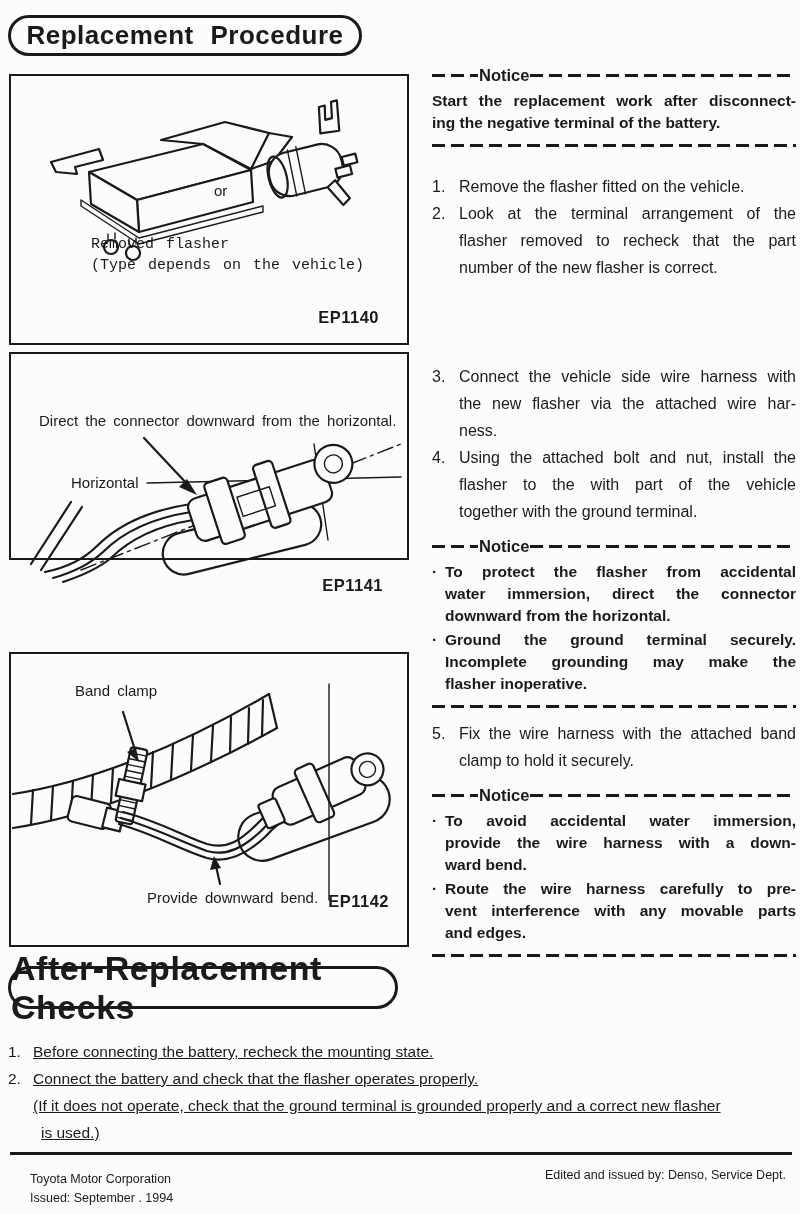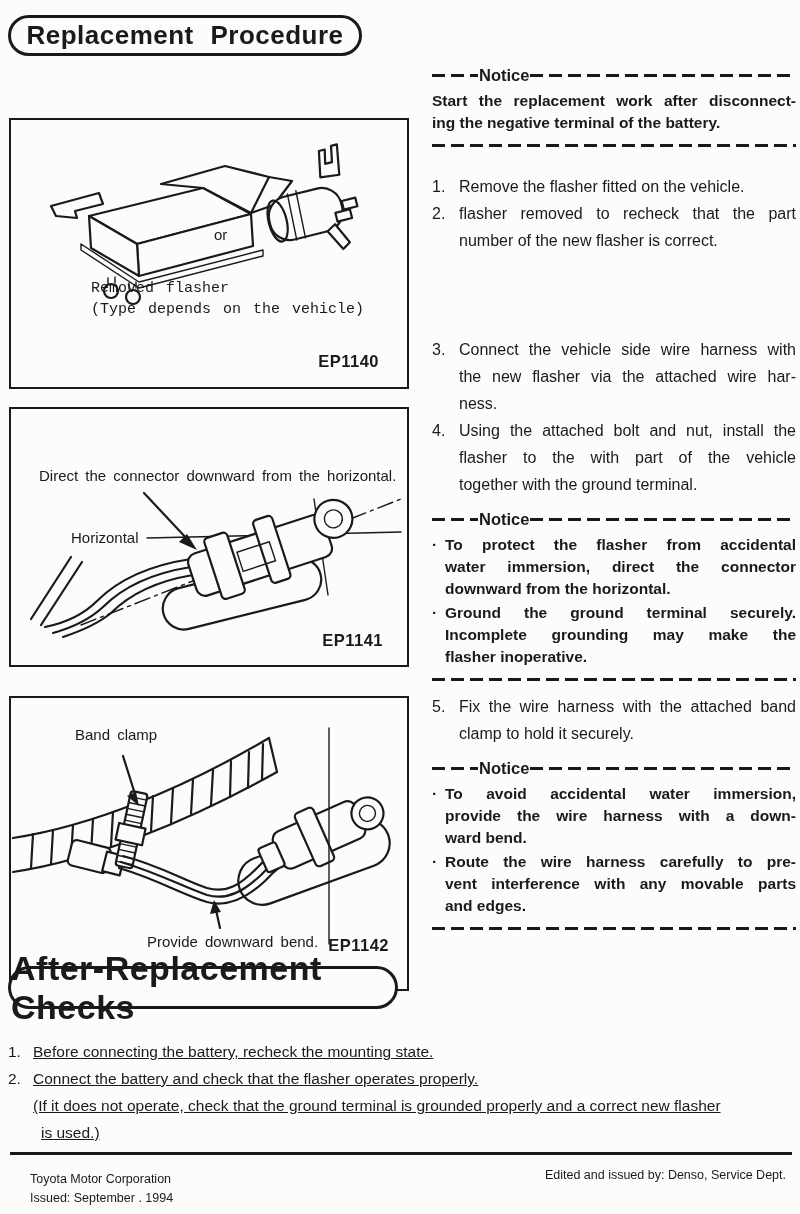--- a/index.html
+++ b/index.html
@@ -17,24 +17,24 @@
   
   .pill{
     border:3px solid var(--ink);border-radius:22px;
     display:flex;align-items:center;justify-content:center;
     font-weight:bold;background:var(--bg);
   }
   #title-box{left:8px;top:15px;width:354px;height:41px;font-size:26px;word-spacing:9px;letter-spacing:.5px;}
   #section2-box{left:8px;top:966px;width:390px;height:43px;font-size:34px;word-spacing:8px;letter-spacing:.5px;}
   
   .figbox{
-    left:9px;width:400px;border:2.5px solid var(--ink);background:var(--bg);margin-top:44px;
+    left:9px;width:400px;border:2.5px solid var(--ink);background:var(--bg);
   }
   #figbox1{top:74px;height:271px;}
-  #figbox2{top:363px;height:260px;}
+  #figbox2{top:352px;height:208px;}
   #figbox3{top:652px;height:295px;}
   .figbox svg{position:absolute;left:0;top:0;}
   .figlabel{position:absolute;font-size:15px;word-spacing:3px;line-height:21px;white-space:nowrap;}
   .figcode{position:absolute;font-size:16.5px;font-weight:bold;letter-spacing:.5px;}
   svg path, svg line, svg rect, svg circle, svg ellipse, svg polyline{
     stroke:var(--ink);stroke-width:2.2;fill:none;stroke-linecap:round;stroke-linejoin:round;
   }
   svg .fillbg{fill:var(--bg);}
   svg .thin{stroke-width:1.4;}
   svg .head{fill:var(--ink);stroke:none;}
@@ -217,20 +217,21 @@
   <div id="group1">
     <div class="step">
       <div class="snum">1.</div>
       <div class="sbody">
           <div class="ln">Remove the flasher fitted on the vehicle.</div>
         </div>
     </div>
     <div class="step">
       <div class="snum">2.</div>
       <div class="sbody">
+          <div class="ln just">Look at the terminal arrangement of the</div>
           <div class="ln just">flasher removed to recheck that the part</div>
           <div class="ln">number of the new flasher is correct.</div>
         </div>
     </div>
   </div>
 
   <div id="group2">
     <div class="step">
       <div class="snum">3.</div>
       <div class="sbody">

